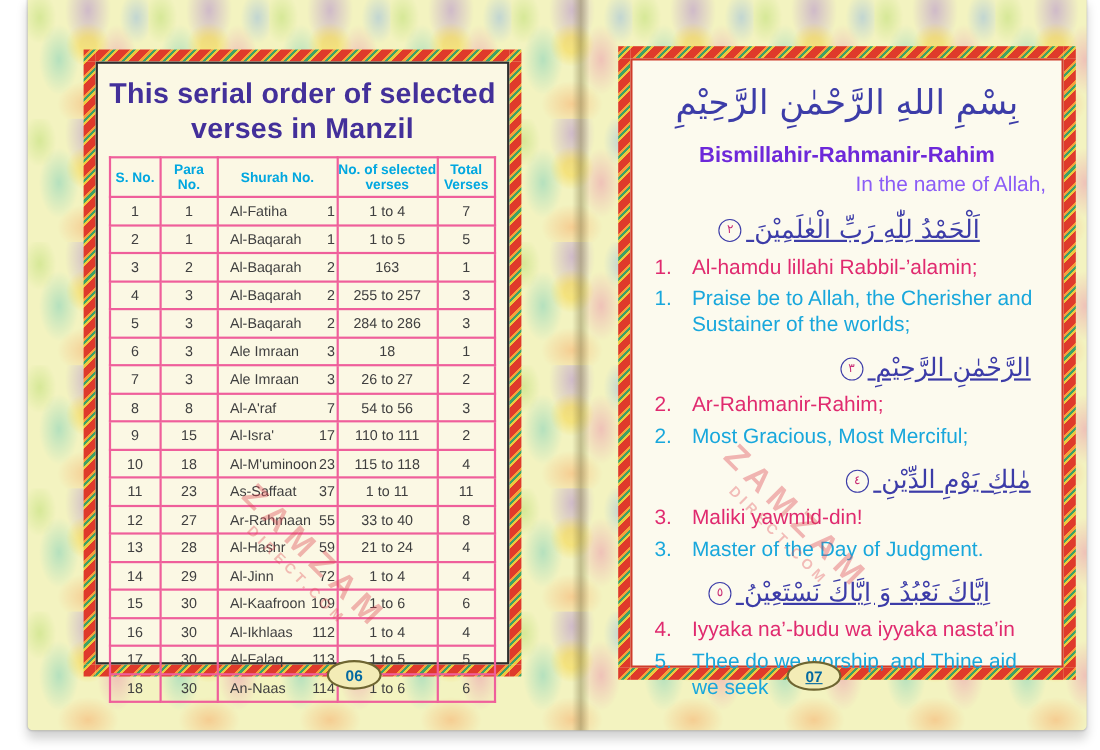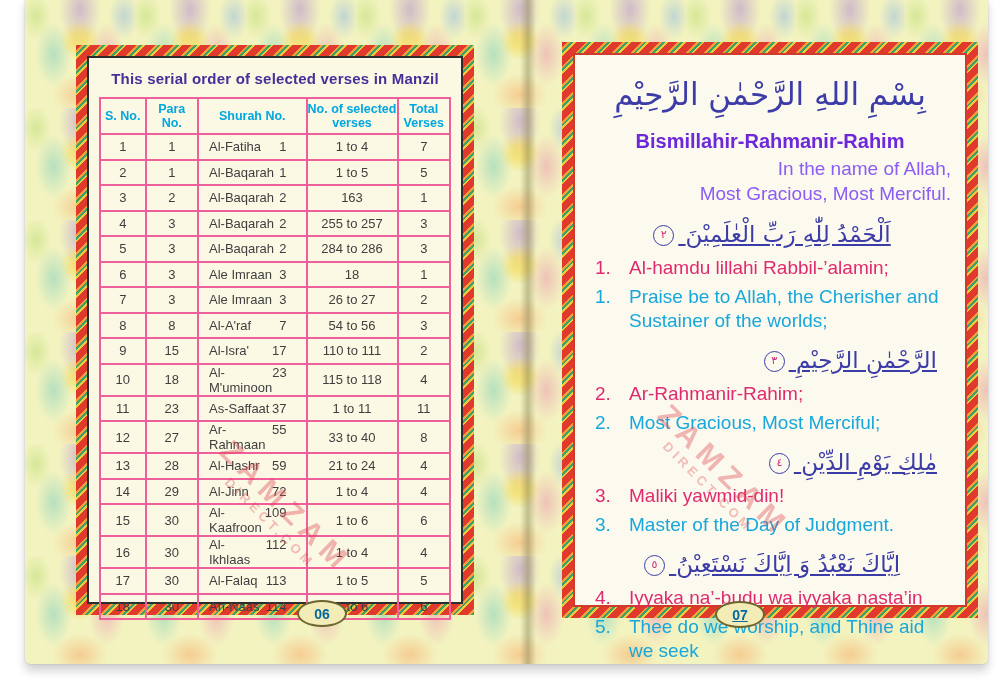--- a/index.html
+++ b/index.html
@@ -24,27 +24,27 @@
   
   .ornate{position:absolute;border:11px solid transparent;box-sizing:border-box;
     border-image:repeating-linear-gradient(135deg,#df3a2b 0 4px,#f6a03b 4px 6px,#3ca266 6px 8px,#ecc93e 8px 10px,#df3a2b 10px 13px) 11;}
   .ornate-left{left:51px;top:49px;width:398px;height:570px;}
   .ornate-right{left:537px;top:46px;width:416px;height:576px;}
   .panel{position:absolute;inset:0;box-sizing:border-box;}
   .panel-left{background:#fbf8e4;border:2px solid #2d2d2d;padding:6px 10px 8px 10px;}
   .panel-right{background:#fcfaee;border:2px solid #cf3b2a;padding:8px 14px 6px 14px;}
 
   
-  .lp-title{color:#43309a;font-size:15px;font-weight:bold;text-align:center;margin:6px 0 10px 0;letter-spacing:.2px;}
+  .lp-title{color:#43309a;font-size:26px;font-weight:bold;text-align:center;margin:6px 0 10px 0;letter-spacing:.2px;}
   table.manzil{width:100%;border-collapse:collapse;table-layout:fixed;}
   table.manzil th, table.manzil td{border:2px solid #ef5f9b;text-align:center;vertical-align:middle;padding:0;}
   table.manzil th{color:#00a7e0;font-size:12.5px;font-weight:bold;height:34px;line-height:1.15;}
   table.manzil td{color:#3f3f3f;font-size:13px;height:23.5px;}
   col.c1{width:13%;} col.c2{width:15%;} col.c3{width:31%;} col.c4{width:26%;} col.c5{width:15%;}
-  .surah-cell{display:flex;justify-content:space-between;padding:0 19px 0 10px;}
+  .surah-cell{display:flex;justify-content:space-between;padding:0 1px 0 10px;}
   .surah-cell .sname{text-align:left;}
   .surah-cell .snum{text-align:right;}
 
   
   .rp{display:flex;flex-direction:column;height:100%;box-sizing:border-box;}
   .arabic{font-family:"DejaVu Sans",sans-serif;color:#3c3ca8;direction:rtl;unicode-bidi:embed;}
   .bismillah-ar{font-size:31px;text-align:center;margin:10px 0 2px 0;line-height:1.4;}
   .bismillah-tr{color:#6d28d9;font-size:20px;font-weight:bold;text-align:center;margin-top:12px;}
   .bismillah-en{color:#8b5cf6;font-size:19px;text-align:right;line-height:1.3;margin-top:4px;}
   .verse-block{margin-top:10px;}
@@ -336,21 +336,20 @@
         </table>
       </div>
     </div>
 
     <div class="ornate ornate-right">
       <div class="panel panel-right rp">
         <div class="arabic bismillah-ar">بِسْمِ اللهِ الرَّحْمٰنِ الرَّحِيْمِ</div>
         <div class="bismillah-tr">Bismillahir-Rahmanir-Rahim</div>
         <div class="bismillah-en">
           <div>In the name of Allah,</div>
-          <div>Most Gracious, Most Merciful.</div>
         </div>
         <div id="verses-container">
   <div class="verse-block">
     <div class="arabic arabic-line">
       <span>اَلْحَمْدُ لِلّٰهِ رَبِّ الْعٰلَمِيْنَ</span>
       <span class="ayah-marker">٢</span>
     </div>
     <div class="vline translit">
       <span class="vnum">1.</span>
       <span class="vtxt">Al-hamdu lillahi Rabbil-’alamin;</span>

